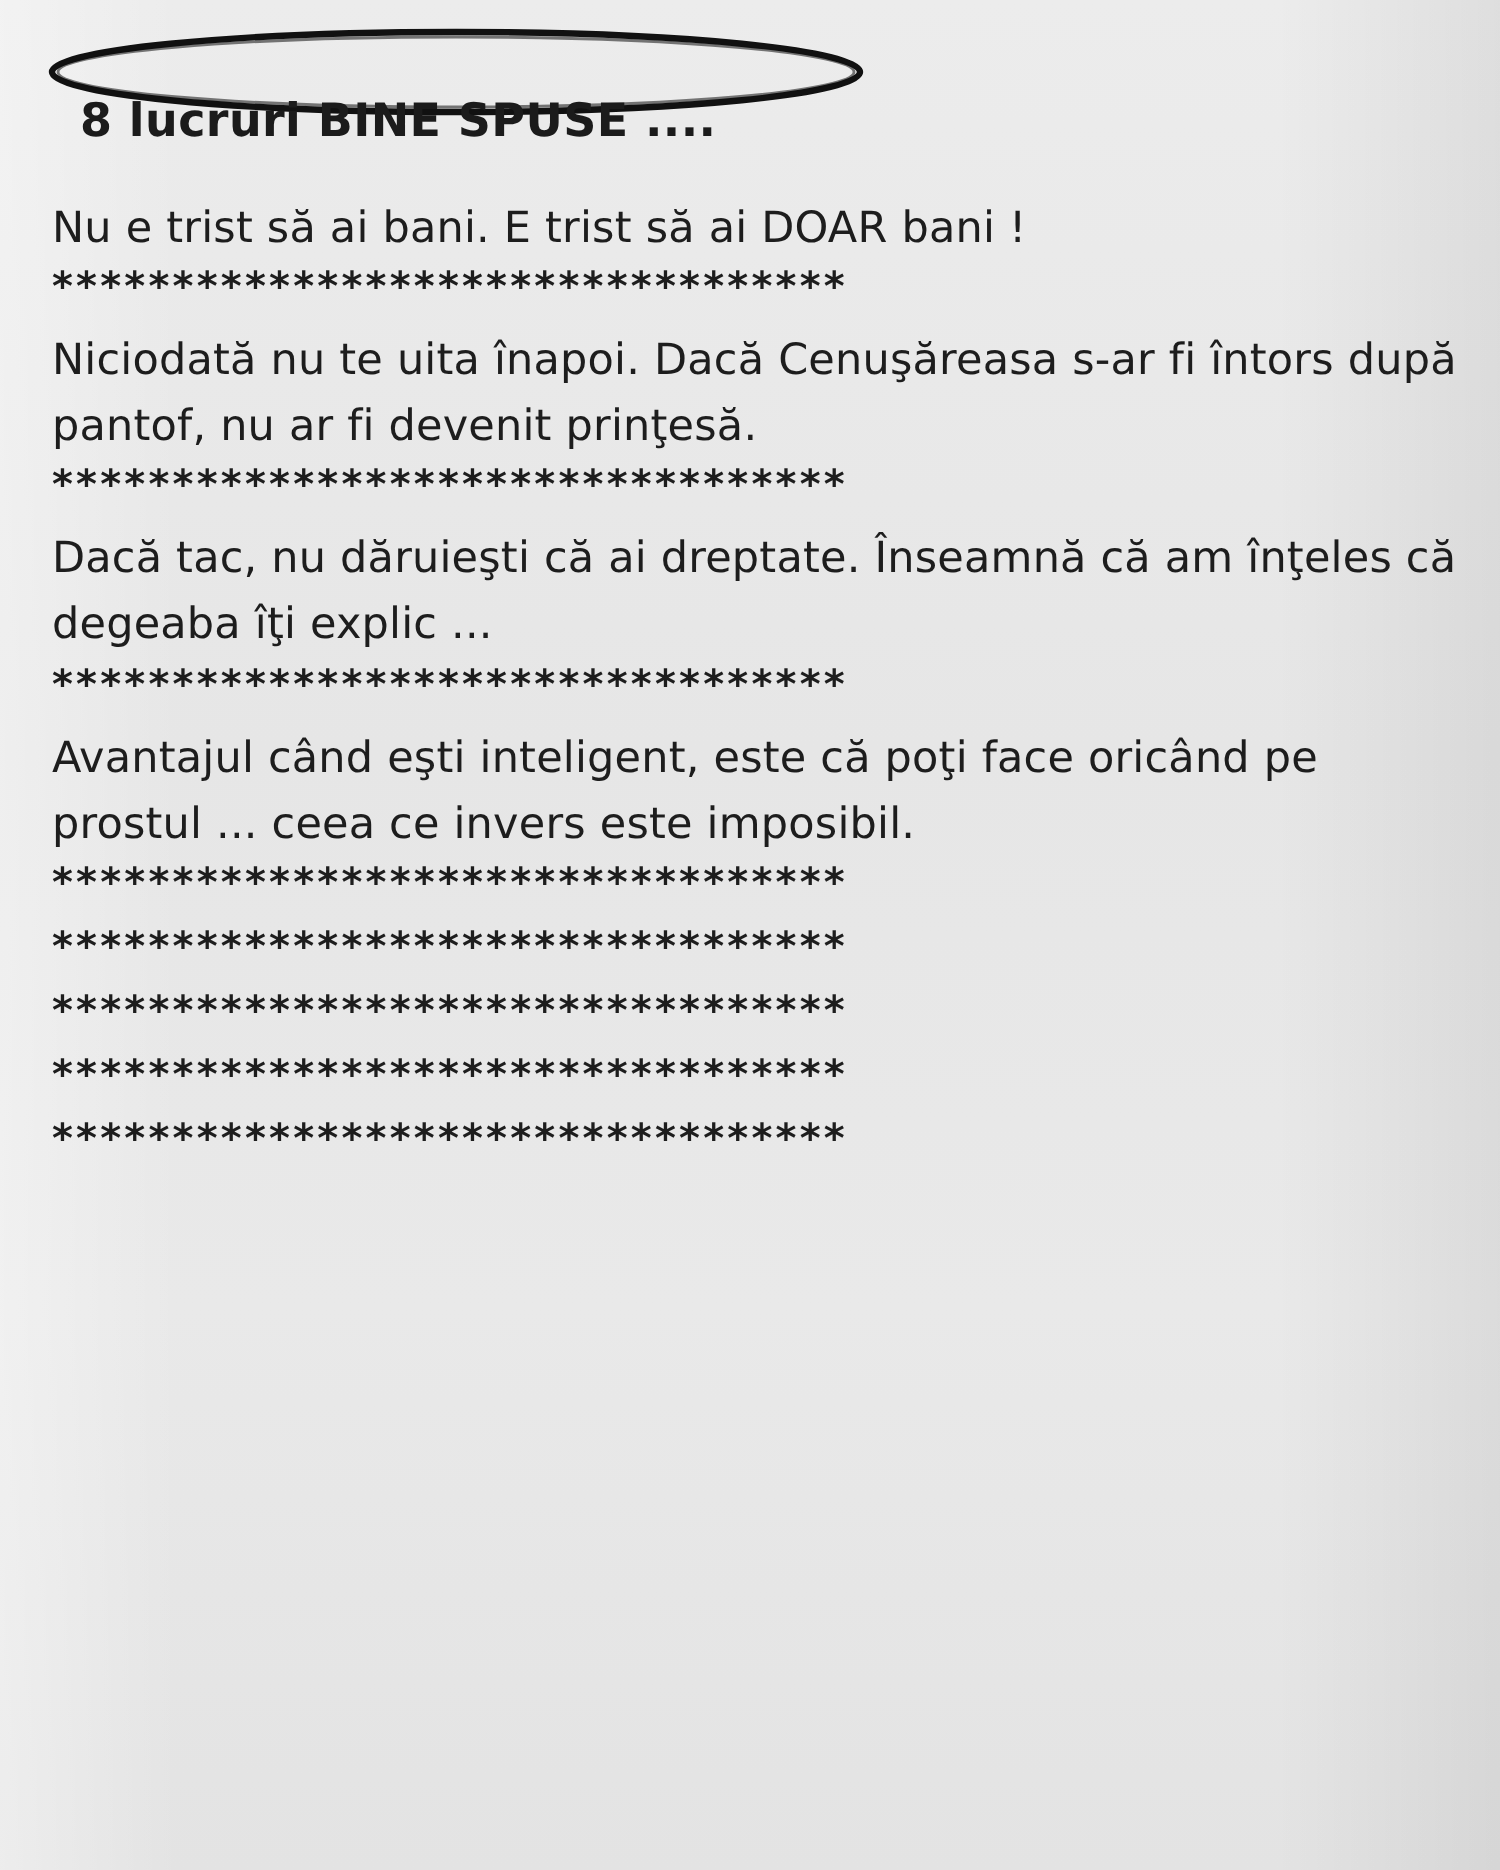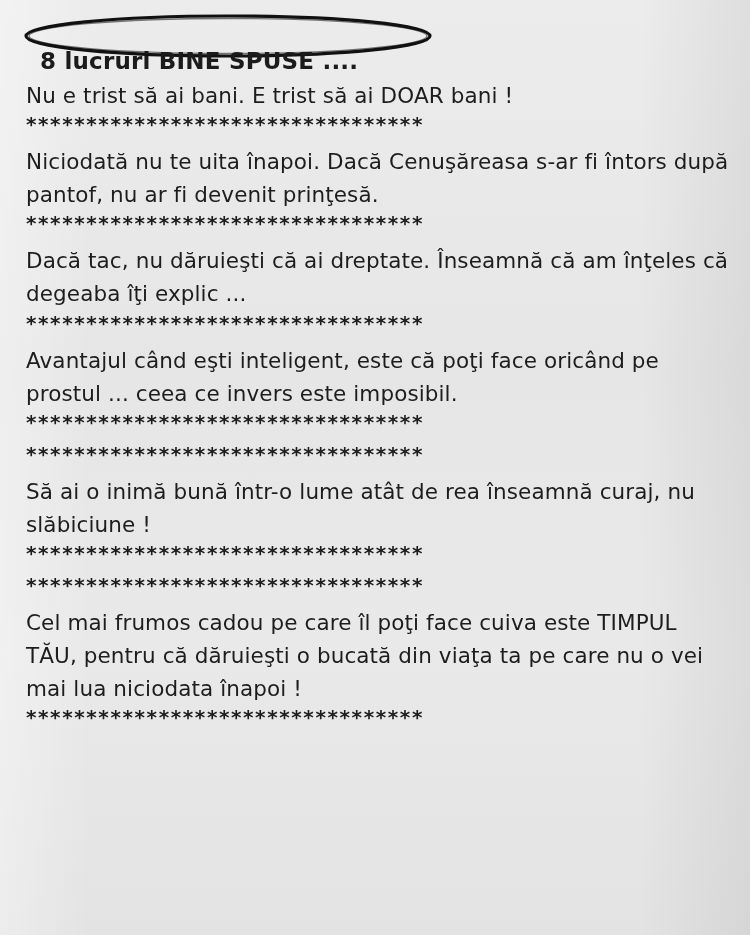--- a/index.html
+++ b/index.html
@@ -72,21 +72,21 @@
     line-height: 1.15;
     color: #1d1d1d;
     font-weight: 700;
     letter-spacing: 1.6px;
     margin-top: 1px;
     margin-bottom: 9px;
     white-space: nowrap;
     overflow: hidden;
   }
   .first-quote {
-    margin-top: 13px;
+    margin-top: 32px;
   }
 </style>
 </head>
 <body>
 
 <div class="page"></div>
 
 <div class="content">
 
   <div class="title-wrap">
@@ -117,26 +117,24 @@
   <div class="block">
     <div class="quote">Avantajul când eşti inteligent, este că poţi face oricând pe prostul ... ceea ce invers este imposibil.</div>
     <div class="divider">*********************************</div>
   </div>
 
   <div class="block">
     <div class="divider">*********************************</div>
   </div>
 
   <div class="block">
-    <div class="quote">Să ai o inimă bună într-o lume atât de rea înseamnă curaj, nu slăbiciune !</div>
     <div class="divider">*********************************</div>
   </div>
 
   <div class="block">
     <div class="divider">*********************************</div>
   </div>
 
   <div class="block">
-    <div class="quote">Cel mai frumos cadou pe care îl poţi face cuiva este TIMPUL TĂU, pentru că dăruieşti o bucată din viaţa ta pe care nu o vei mai lua niciodata înapoi !</div>
     <div class="divider">*********************************</div>
   </div>
 
 </div>
 
 </body></html>

